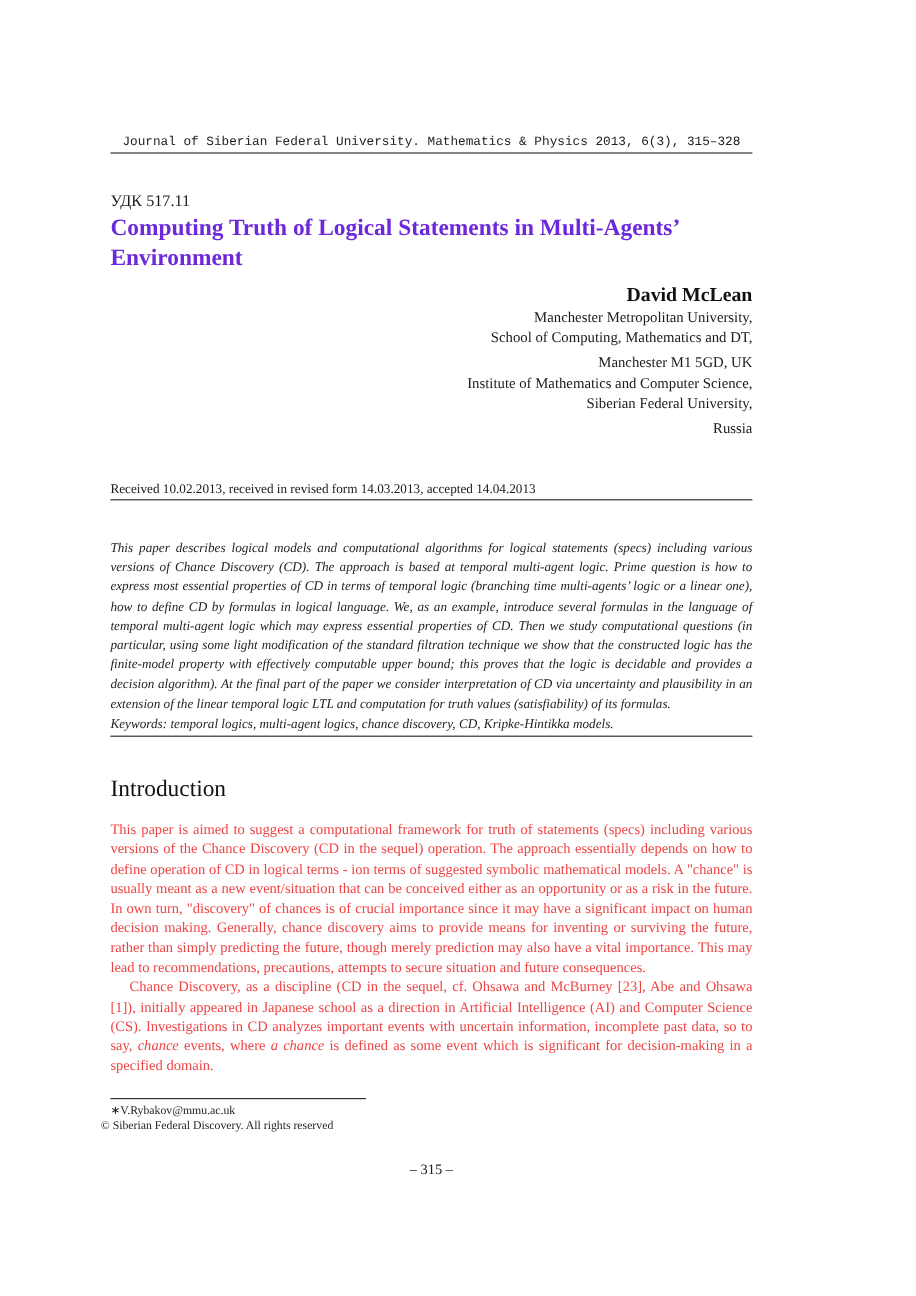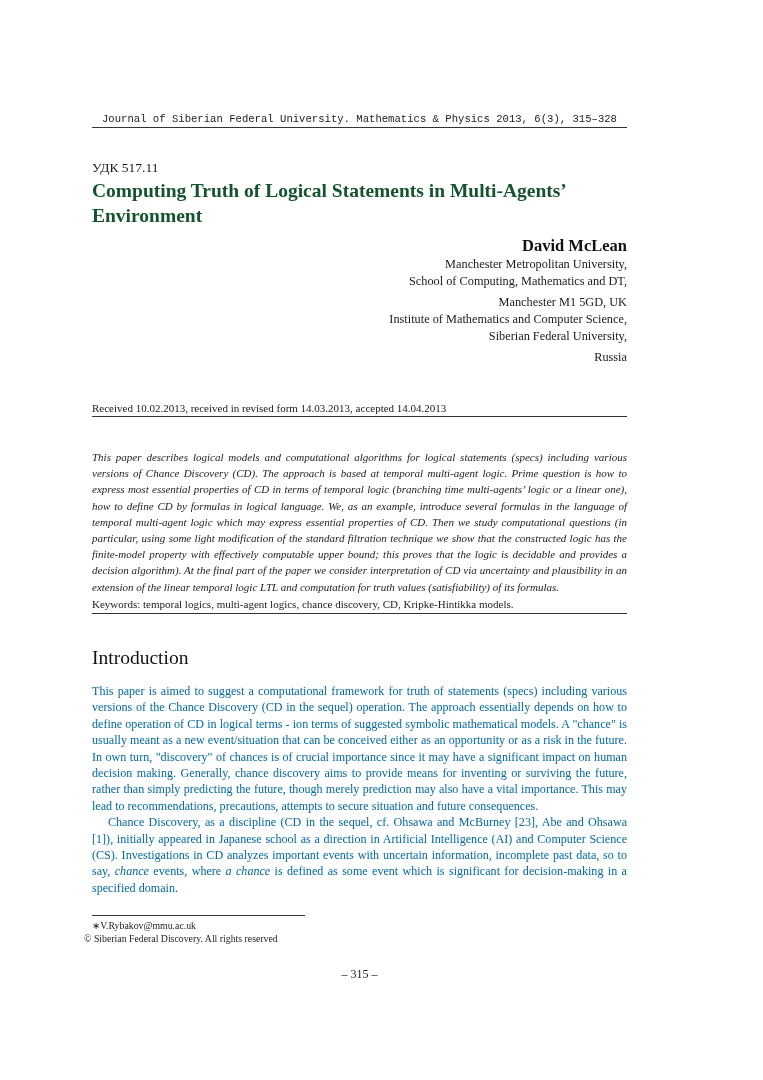--- a/index.html
+++ b/index.html
@@ -12,46 +12,46 @@
   .abs { position: absolute; }
   .running-head {
     left: 92px; width: 535px; top: 113px; text-align: center;
     font-family: Liberation Mono, monospace; font-size: 10.6px; color: #222;
   }
   .rule { position: absolute; background: #333; height: 1px; }
   .udk { left: 92px; top: 160px; font-family: "Liberation Serif", serif; font-size: 13.5px; }
   .title {
     left: 92px; top: 178px; width: 540px;
     font-family: "Liberation Serif", serif; font-weight: bold; font-size: 19.5px; line-height: 25px;
-    color: #14532d;
+    color: #6d28d9;
   }
   .authors { right: 136px; top: 236px; text-align: right; font-family: "Liberation Serif", serif; }
   .author-name { font-weight: bold; font-size: 16.5px; line-height: 20px; color: #111; }
   .affil { font-size: 12.3px; line-height: 17px; }
   .affil.gap { margin-top: 4px; }
   .received {
     left: 92px; width: 535px; top: 402px; 
     font-family: "Liberation Serif", serif; font-size: 11px;
   }
   .abstract {
     left: 92px; width: 535px; top: 417px;
     font-family: "Liberation Serif", serif; font-style: italic; font-size: 11px; line-height: 16.2px;
     text-align: justify; color: #222; margin-top: 32px;
   }
   .keywords {
     left: 92px; width: 535px; top: 598px;
-    font-family: "Liberation Serif", serif; font-size: 11px; color: #222;
+    font-family: "Liberation Serif", serif; font-style: italic; font-size: 11px; color: #222;
   }
   .section-title {
     left: 92px; top: 647px; font-family: "Liberation Serif", serif; font-size: 19.5px; color: #111;
   }
   .body-text {
     left: 92px; width: 535px; top: 683px;
     font-family: "Liberation Serif", serif; font-size: 12.1px; line-height: 16.4px;
-    text-align: justify; color: #0369a1;
+    text-align: justify; color: #ef4444;
   }
   .body-text p { margin: 0; }
   .body-text p.indent { text-indent: 16px; }
   .footnotes { left: 84px; top: 919px; font-family: Liberation Serif, serif; font-size: 9.8px; line-height: 13px; color: #222; }
   .footnotes .fn1 { padding-left: 8px; }
   .page-number {
     left: 92px; width: 535px; top: 967px; text-align: center;
     font-family: "Liberation Serif", serif; font-size: 12px;
   }
   sup { font-size: 0.65em; }

